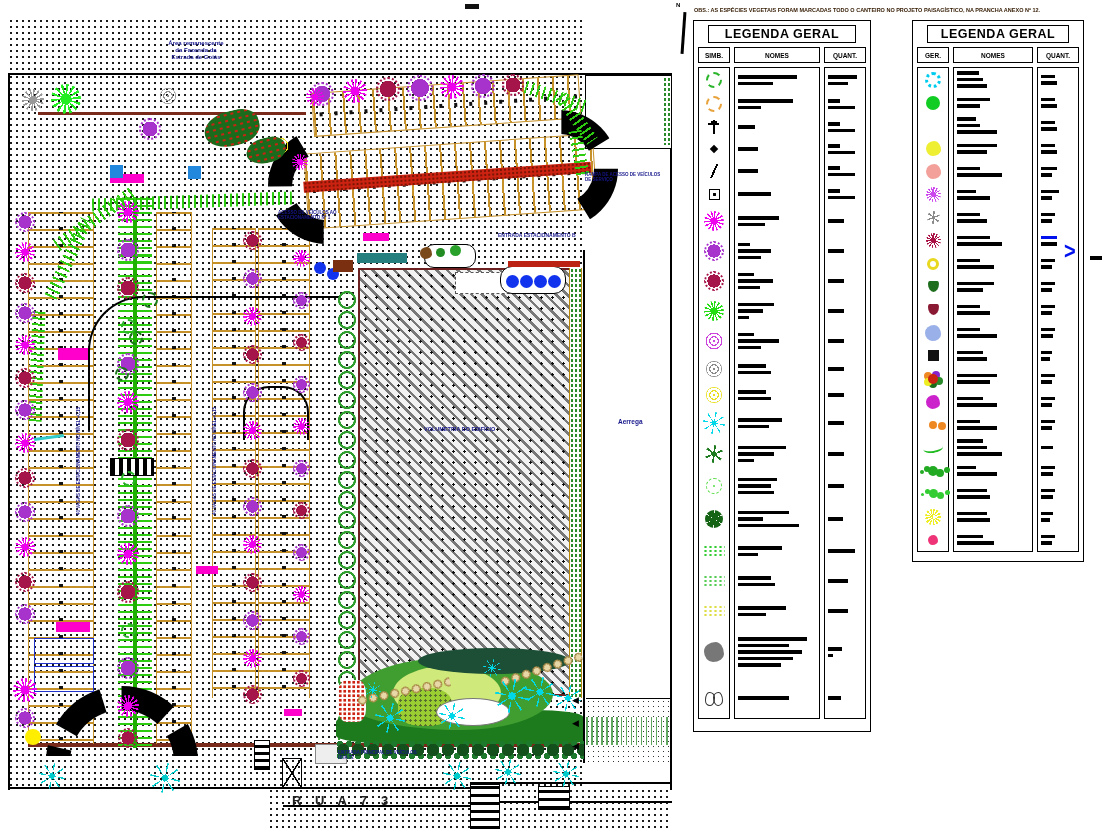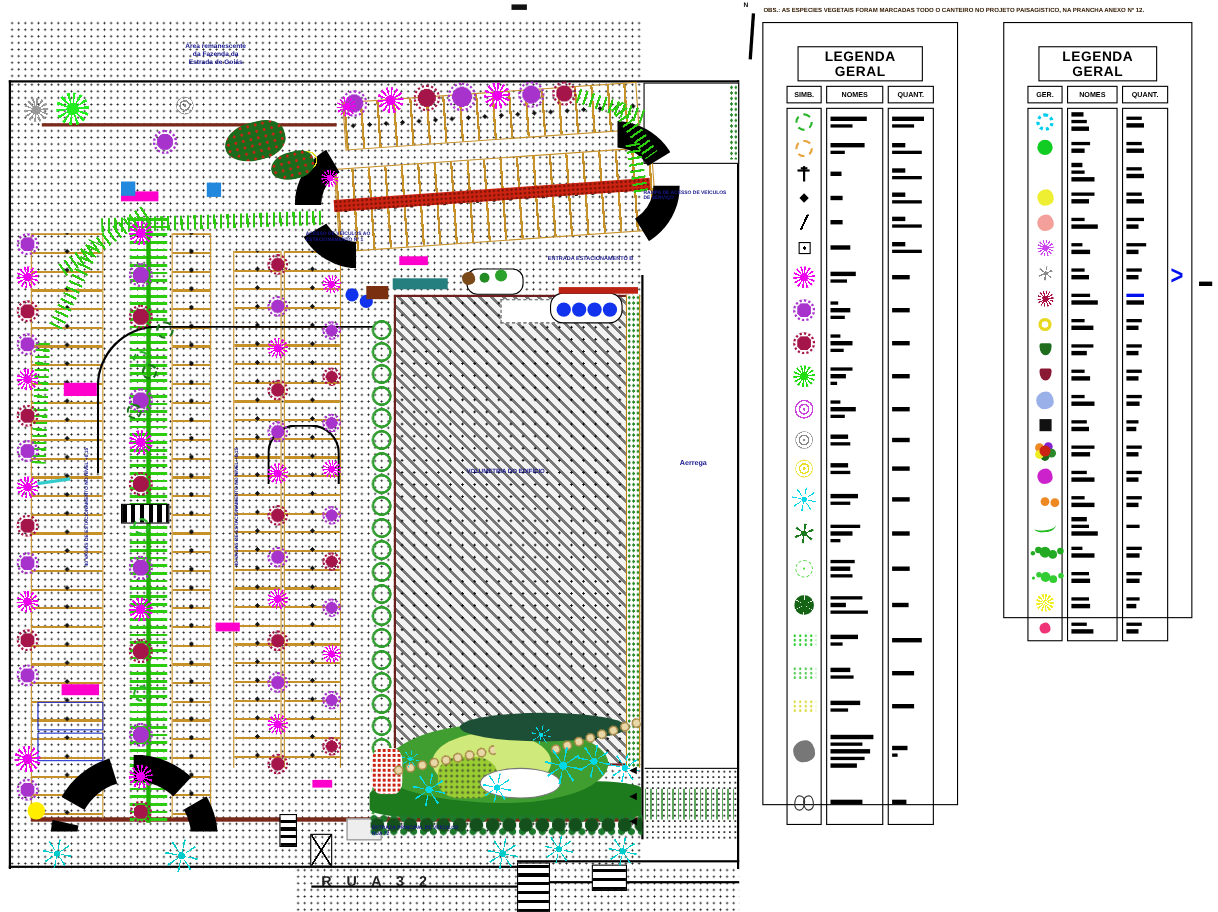--- a/index.html
+++ b/index.html
@@ -148,21 +148,21 @@
   .sym-stones::before{content:"";position:absolute;left:0;top:8%;width:42%;height:82%;border:1.3px solid #333;border-radius:45% 55% 50% 50%/60% 40% 60% 40%}
   .sym-stones::after{content:"";position:absolute;right:0;top:4%;width:44%;height:88%;border:1.3px solid #333;border-radius:55% 45% 50% 50%/40% 60% 40% 60%}
   .sym-berry{background-color:#1c6b1c;background-image:radial-gradient(#cc2211 1.2px,transparent 1.5px);background-size:7px 6px;border-radius:50% 40% 45% 55%/55% 45% 50% 50%;transform:rotate(-14deg)}
   .sym-arrowl{color:#000;font-size:9px;line-height:1}
   .sym-none{visibility:hidden}
 
   
   .ann{position:absolute;font-weight:bold;line-height:1.2;white-space:pre-line;z-index:9;color:#16168c}
 
   
-  .legend{position:absolute;border:1.5px solid #000;background:#fff;padding:21px;box-sizing:border-box;display:flex;flex-direction:column;z-index:10}
+  .legend{position:absolute;border:1.5px solid #000;background:#fff;padding:4px;box-sizing:border-box;display:flex;flex-direction:column;z-index:10}
   .legend-1{left:693px;top:20px;width:178px;height:712px}
   .legend-2{left:912px;top:20px;width:172px;height:542px}
   .lg-title{border:1.5px solid #000;margin:0 10px 4px;text-align:center;font-size:12.5px;font-weight:bold;padding:1px 0;letter-spacing:.5px}
   .lg-heads{display:flex;gap:4px;margin-bottom:4px}
   .hc{border:1.5px solid #000;font-size:6.5px;font-weight:bold;text-align:center;padding:4px 0 3px;box-sizing:border-box}
   .hc1{width:32px}.hc2{flex:1}.hc3{width:42px}
   .lg-body{display:flex;gap:4px;align-items:flex-start;flex:1}
   .lg-col{border:1.5px solid #000;display:flex;flex-direction:column;box-sizing:border-box}
   .col1{width:32px}.col2{flex:1}.col3{width:42px}
   .lg-cell{display:flex;box-sizing:border-box;flex:none}
@@ -374,21 +374,21 @@
       <div class="ann" style="left: 278px; top: 210px; width: 64px; font-size: 4.5px;">ACESSO DE VEÍCULOS AO
 ESTACIONAMENTO Nº 1</div>
       <div class="ann" style="left: 585px; top: 172px; width: 88px; font-size: 4.5px;">RAMPA DE ACESSO DE VEÍCULOS
 DE SERVIÇO</div>
       <div class="ann" style="left: 424px; top: 426px; width: 100px; font-size: 5.5px;">VOLUMETRIA DO EDIFÍCIO</div>
       <div class="ann" style="left: 618px; top: 418px; width: 44px; font-size: 6.5px;">Aerrega</div>
       <div class="ann" style="left: 338px; top: 750px; width: 112px; font-size: 4.5px;">ENTRADA PRINCIPAL DE VEÍCULOS
 RUA 72</div>
       <div class="ann" style="left: 76px; top: 515px; width: 160px; font-size: 4.5px; transform: rotate(-90deg); transform-origin: left top;">40 VAGAS DE ESTACIONAMENTO NO NÍVEL +0,15</div>
       <div class="ann" style="left: 212px; top: 515px; width: 160px; font-size: 4.5px; transform: rotate(-90deg); transform-origin: left top;">40 VAGAS DE ESTACIONAMENTO NO NÍVEL +0,15</div>
-      <div class="ann" style="left: 292px; top: 793px; width: 210px; font-size: 13px; color: rgb(34, 34, 34); letter-spacing: 5px;">R U A   3 2</div>
+      <div class="ann" style="left: 292px; top: 793px; width: 210px; font-size: 13px; color: rgb(34, 34, 34); letter-spacing: 5px;">R U A   7 3</div>
     </div>
 
   <div class="abs obs">OBS.: AS ESPÉCIES VEGETAIS FORAM MARCADAS TODO O CANTEIRO NO PROJETO PAISAGÍSTICO, NA PRANCHA ANEXO Nº 12.</div>
   <div class="abs north-line"></div>
   <div class="abs north-label">N</div>
 
   <div class="legend legend-1">
     <div class="lg-title">LEGENDA GERAL</div>
     <div class="lg-heads">
       <div class="hc hc1">SIMB.</div>

